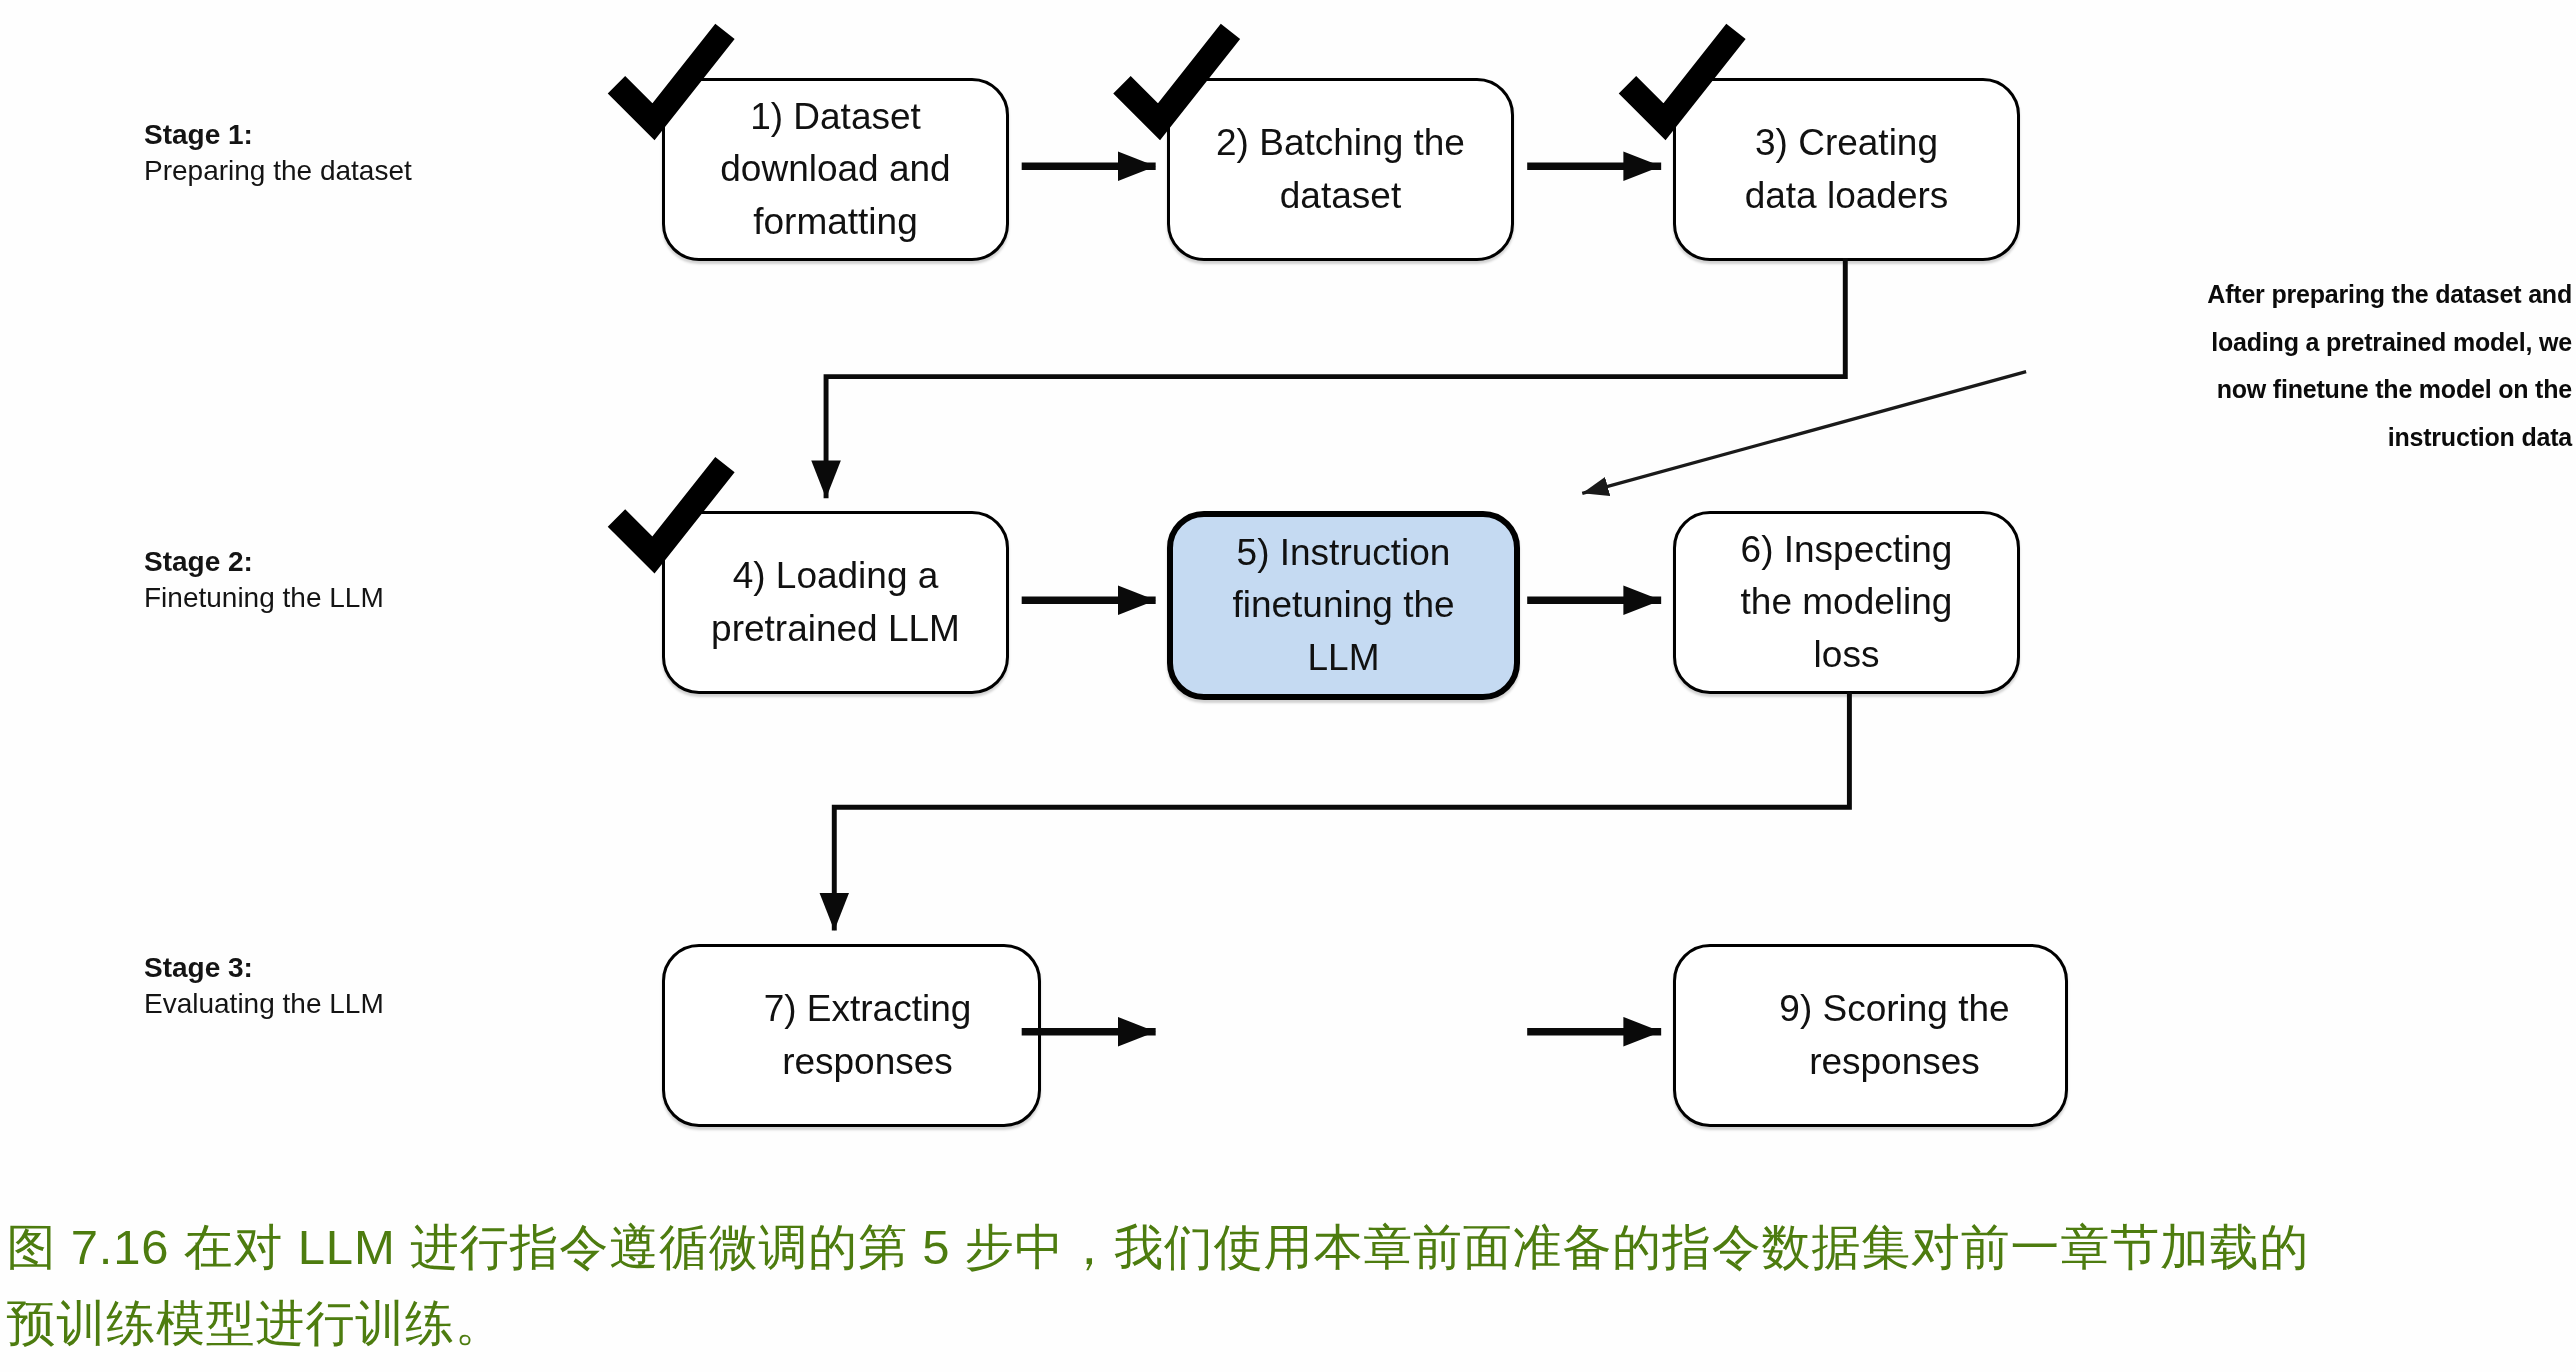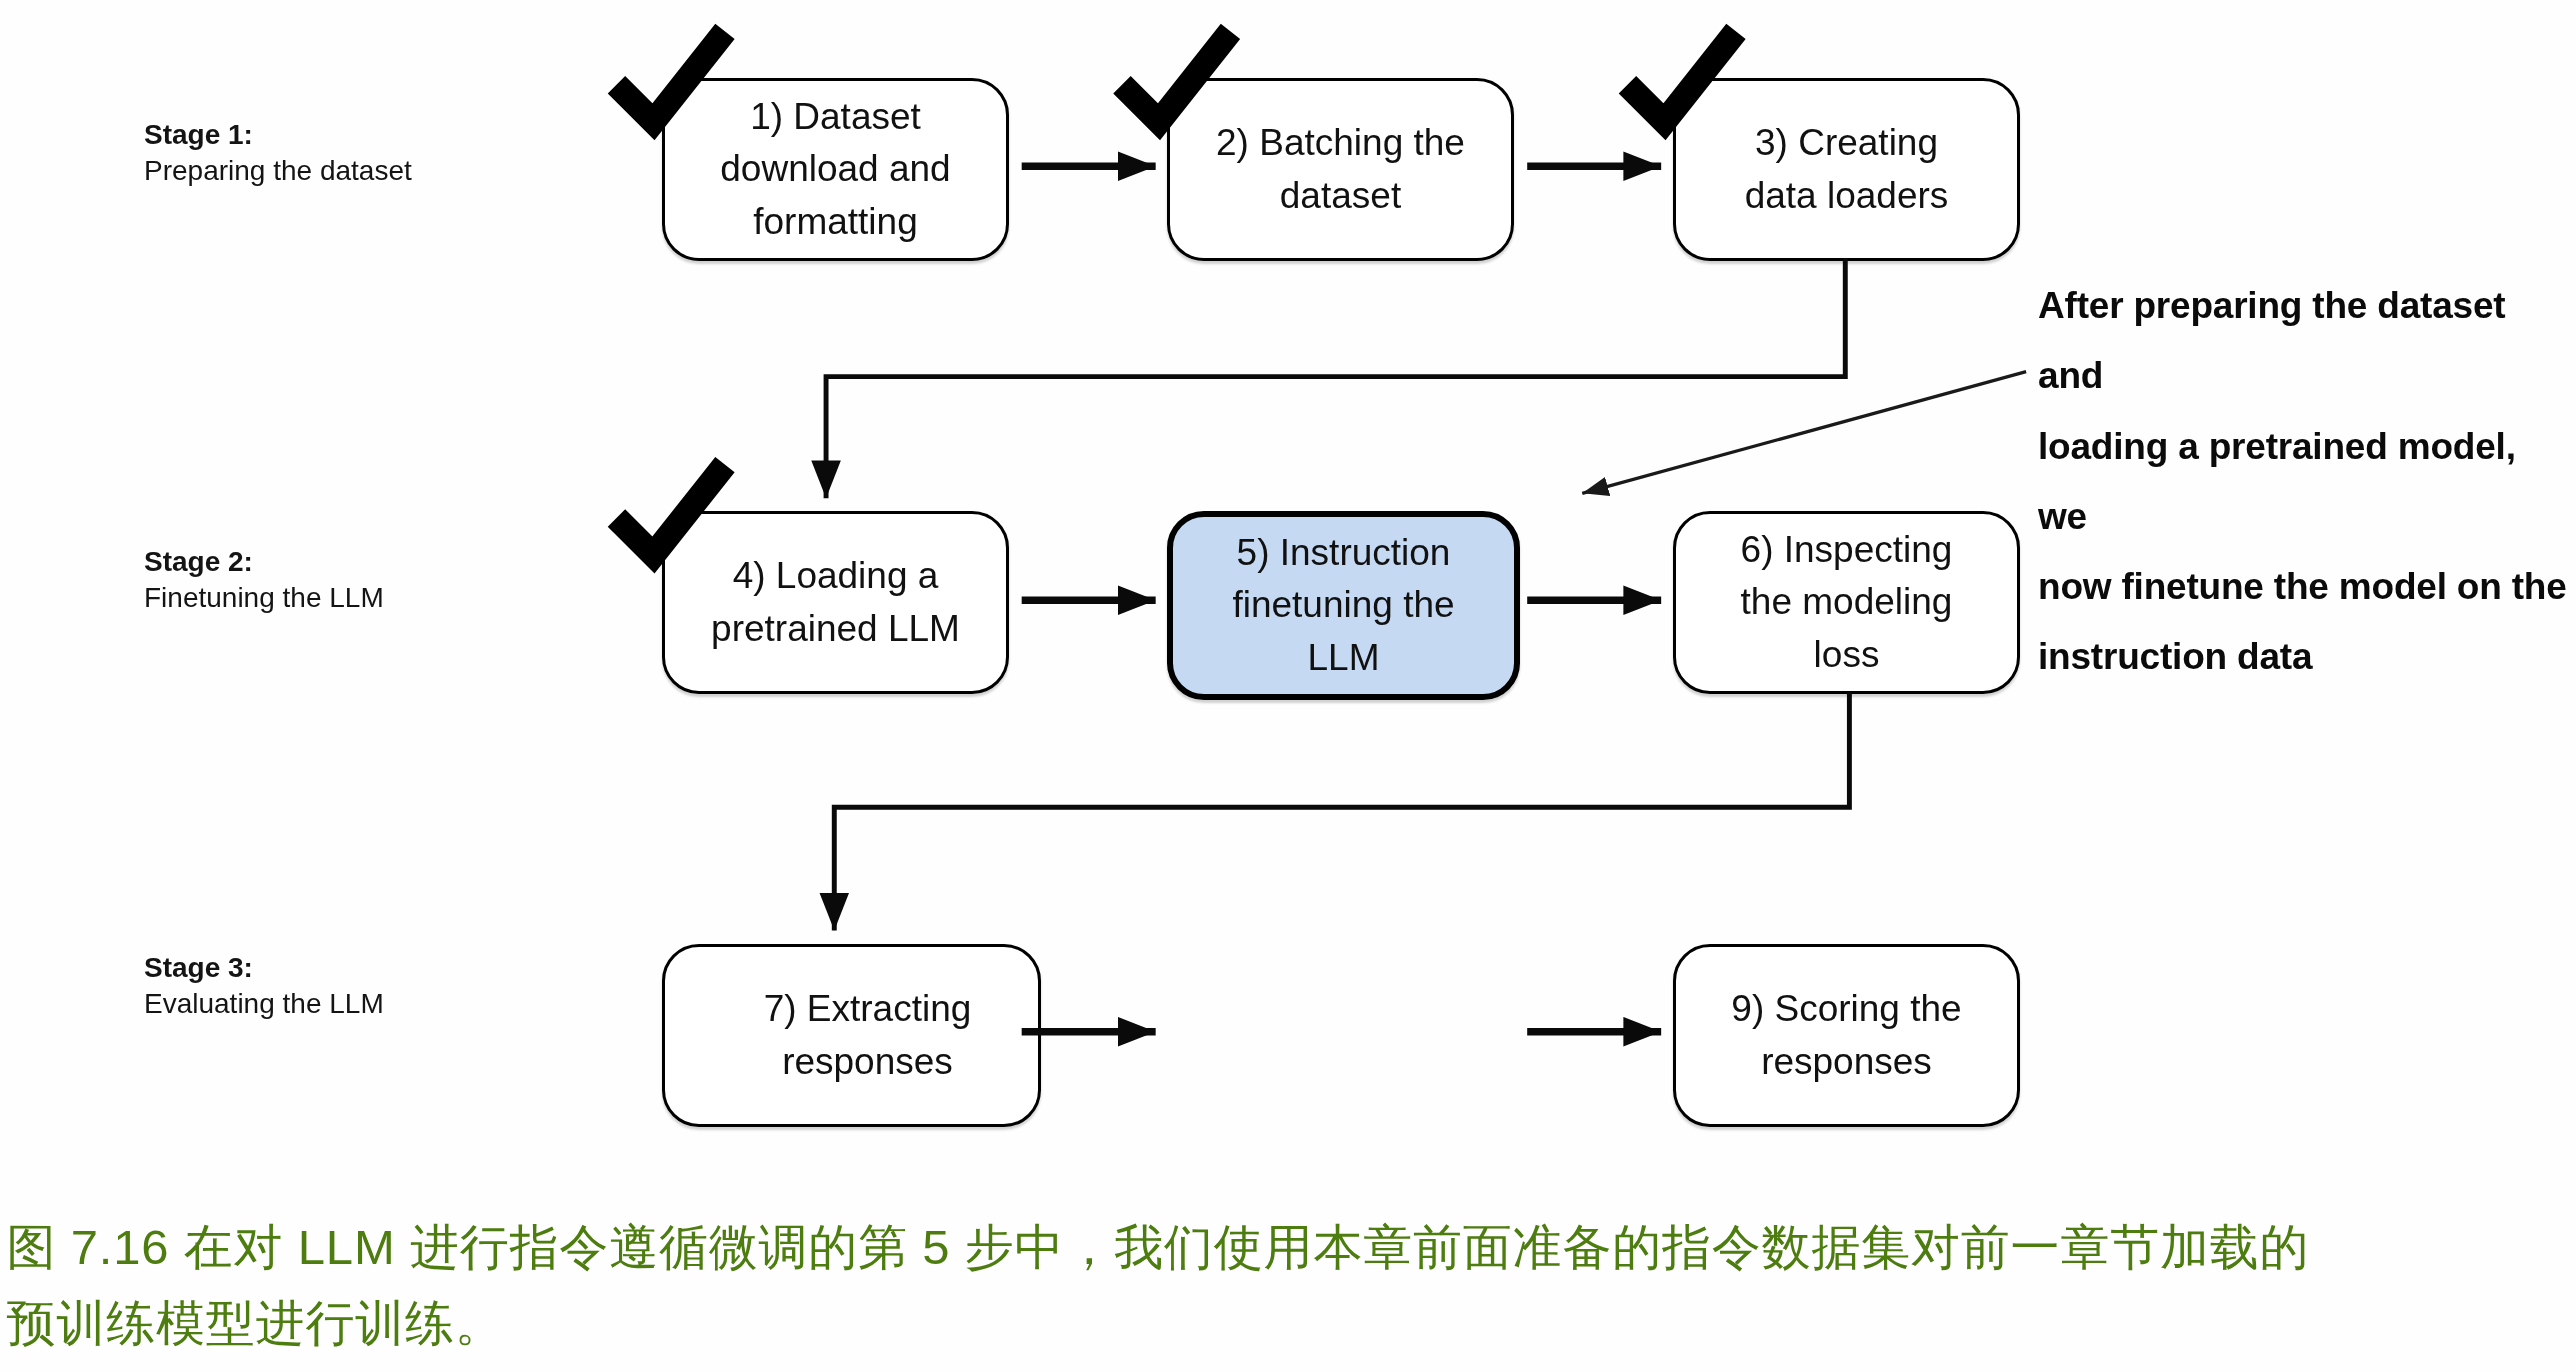--- a/index.html
+++ b/index.html
@@ -52,23 +52,23 @@
     border-width: 6.6px;
     background: #c5daf2;
   }
 
   
   .annotation {
     position: absolute;
     left: 2038px;
     top: 271px;
     width: 534px;
-    text-align: left;
+    text-align: right;
     font-weight: 700;
-    font-size: 37px;
+    font-size: 25px;
     line-height: 1.9;
     letter-spacing: -0.2px;
     color: #0b0b0b;
     white-space: pre-line;
   }
 
   
   .caption {
     position: absolute;
     left: 6.6px;
@@ -139,21 +139,21 @@
   <div class="box" style="left:1673px;top:511px;">
     <span>6) Inspecting
 the modeling
 loss</span>
   </div>
 
   <div class="box" style="left:662px;top:944px;padding-left:32px;">
     <span>7) Extracting
 responses</span>
   </div>
-  <div class="box" style="left:1673px;top:944px;">
+  <div class="box" style="left:1673px;top:944px;padding-left:48px;">
     <span>9) Scoring the
 responses</span>
   </div>
 
   <div class="annotation">After preparing the dataset and
 loading a pretrained model, we
 now finetune the model on the
 instruction data</div>
 
   <div class="caption" style="color: #4d7c0f;">图 7.16 在对 LLM 进行指令遵循微调的第 5 步中，我们使用本章前面准备的指令数据集对前一章节加载的

